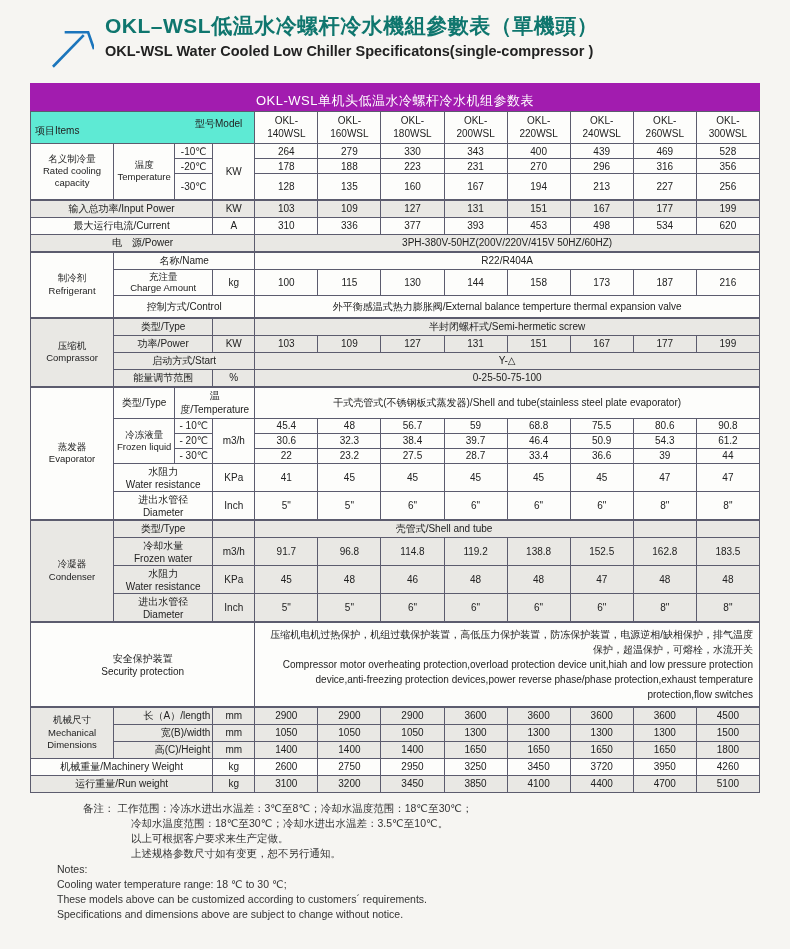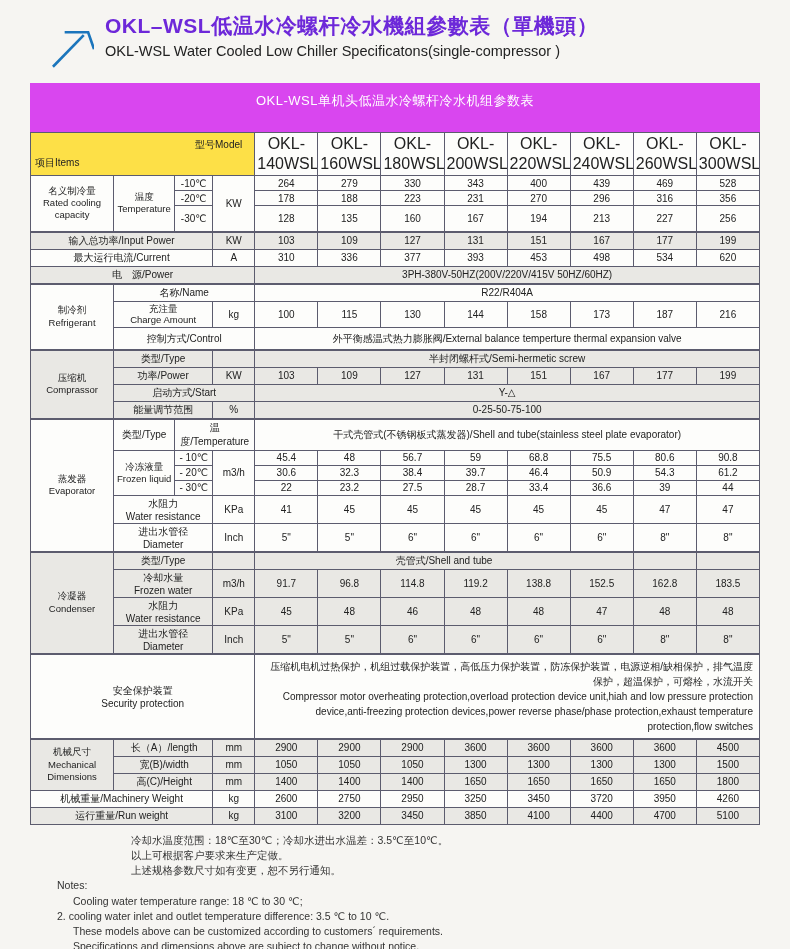--- a/index.html
+++ b/index.html
@@ -5,60 +5,60 @@
   html,body{margin:0;padding:0;}
   body{
     width:790px;height:949px;overflow:hidden;
     background:#f6f5f2;
     font-family:"Liberation Sans","DejaVu Sans",sans-serif;
     color:#1f1f1f;
   }
   
   .hdr{display:flex;align-items:flex-start;padding:12px 0 0 50px;gap:11px;}
   .logo{margin-top:7px;flex:0 0 auto;}
-  .titles h1{margin:0;font-size:21px;font-weight:bold;letter-spacing:.5px;color:#6d28d9;}
-  .titles h2{margin:3px 0 0 0;font-size:14.5px;font-weight:normal;color:#222;}
+  .titles h1{margin:0;font-size:21px;font-weight:bold;letter-spacing:.5px;color:#0f766e;}
+  .titles h2{margin:3px 0 0 0;font-size:14.5px;font-weight:bold;color:#222;}
   
   .sheet{width:730px;margin:14px 30px 0 30px;}
   .banner{
-    height:49px;line-height:36px;background:#d946ef;color:#fff;
+    height:28px;line-height:36px;background:#a21caf;color:#fff;
     text-align:center;font-size:13px;letter-spacing:.5px;
   }
   table{
     width:730px;border-collapse:collapse;table-layout:fixed;
     font-size:10px;color:#222;background:#fdfdfb;
     border:1.5px solid #45455a;
   }
   td{
     border:1px solid #5c5c6e;text-align:center;vertical-align:middle;
     padding:1px 2px;background:#fdfdfb;overflow:hidden;
   }
   tr.g td{background:#e9e8e4;}
-  td.cg{background:#fde047;}
+  td.cg{background:#5eead4;}
   tr.sec td{border-top-width:2px;}
   .r14{height:14px}.r15{height:15px}.r16{height:16px}.r22{height:22px}
   .r24{height:24px}.r26{height:26px}.r32{height:32px}
-  .model{white-space:pre-line;line-height:1.25;font-size:16px;}
+  .model{white-space:pre-line;line-height:1.25;font-size:10px;}
   .seclab{font-size:9.5px;line-height:1.3;}
   .small{font-size:9.5px;line-height:1.25;}
-  .la{text-align:center;padding-left:4px;}
+  .la{text-align:right;padding-left:4px;}
   .txt{text-align:right;padding:4px 6px;line-height:1.5;}
   .corner{position:relative;
     background-image:linear-gradient(to bottom right,
       transparent calc(50% - 0.6px),#5c5c6e calc(50% - 0.6px),
       #5c5c6e calc(50% + 0.6px),transparent calc(50% + 0.6px));
   }
   .corner .ci{position:absolute;left:4px;bottom:5px;}
   .corner .cm{position:absolute;right:12px;top:5px;}
   
   .notes{margin:8px 0 0 57px;font-size:10.5px;line-height:1.45;color:#333;}
   .notes div{white-space:nowrap;}
   .cn1{margin-left:26px;}
   .cni{margin-left:74px;}
-  .eni{margin-left:16px;}
+  .eni{margin-left:0;}
 </style>
 </head>
 <body>
 
 <div class="hdr">
   <svg class="logo" width="44" height="50" viewBox="0 0 60 66">
     <path d="M20 17 H52 L60 40" fill="none" stroke="#1b75bc" stroke-width="3.6"></path>
     <path d="M4 64 L46 21" fill="none" stroke="#1b75bc" stroke-width="3.6"></path>
   </svg>
   <div class="titles">
@@ -449,21 +449,21 @@
           <td>4100</td>
           <td>4400</td>
           <td>4700</td>
           <td>5100</td>
     </tr>
   </tbody>
     </table>
 </div>
 
 <div class="notes">
+  <div class="cn1">备注：  工作范围：冷冻水进出水温差：3℃至8℃；冷却水温度范围：18℃至30℃；</div>
   <div class="cni">冷却水温度范围：18℃至30℃；冷却水进出水温差：3.5℃至10℃。</div>
   <div class="cni">以上可根据客户要求来生产定做。</div>
   <div class="cni">上述规格参数尺寸如有变更，恕不另行通知。</div>
   <div>Notes:</div>
   <div class="eni">Cooling water temperature range: 18 ℃ to 30 ℃;</div>
-  <div>2. cooling water inlet and outlet temperature difference: 3.5 ℃ to 10 ℃.</div>
   <div class="eni">These models above can be customized according to customers´  requirements.</div>
   <div class="eni">Specifications and dimensions above are subject to change without notice.</div>
 </div>
 
 </body></html>

